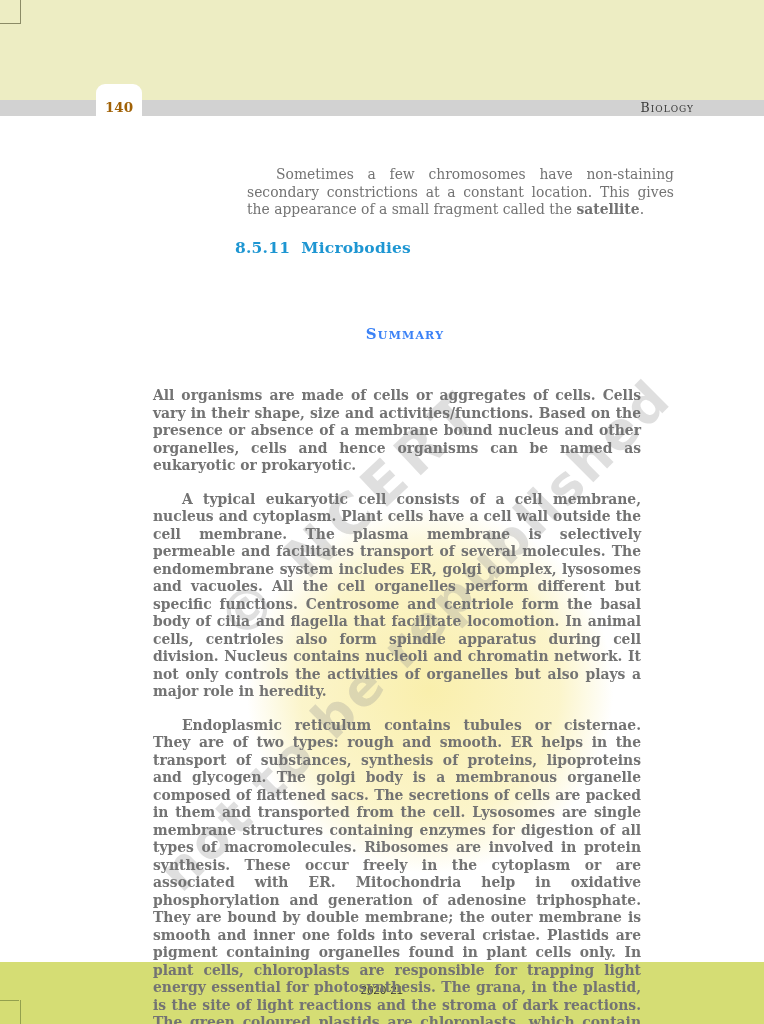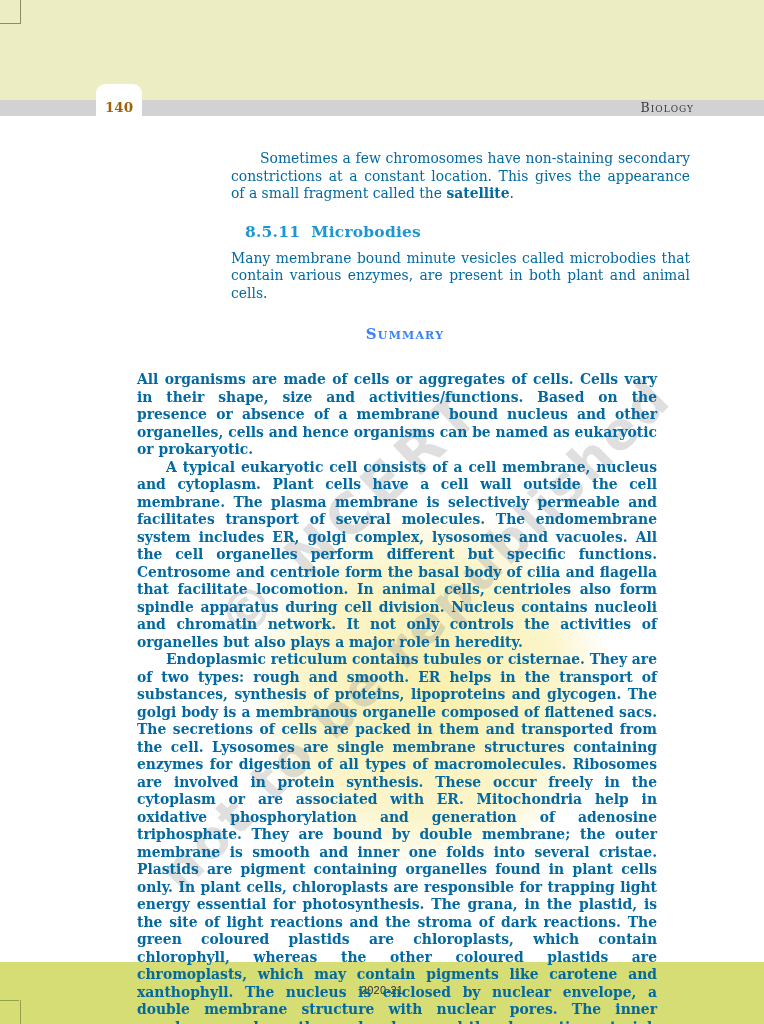--- a/index.html
+++ b/index.html
@@ -40,25 +40,25 @@
   }
   .wm-text{
     position:absolute;z-index:0;white-space:nowrap;text-align:center;
     font-family:"DejaVu Sans", sans-serif;font-weight:bold;
     color:rgba(150,150,150,0.30);
   }
   .wm1{left:130px;top:482px;width:440px;font-size:56px;letter-spacing:8px;transform:rotate(-43deg);}
   .wm2{left:60px;top:605px;width:710px;font-size:52px;letter-spacing:3px;transform:rotate(-45deg);}
   
   .content{position:relative;z-index:1;}
-  .p{margin:0;text-align:justify;font-size:13.9px;line-height:17.5px;color:#0369a1;-webkit-hyphens:none;hyphens:none;}
+  .p{margin:16px;text-align:justify;font-size:13.9px;line-height:17.5px;color:#737373;-webkit-hyphens:none;hyphens:none;}
   .indent{text-indent:29px;}
   .intro{position:absolute;left:231px;top:150px;width:459px;}
   .section-heading{
-    margin:19px 0 9px 14px;
+    margin:19px 0 9px 4px;
     font-size:15.5px;font-weight:bold;color:#1e96d2;letter-spacing:0.2px;
   }
   .summary-heading{
     position:absolute;left:137px;top:325px;width:536px;text-align:center;
     font-variant:small-caps;font-weight:bold;font-size:15px;letter-spacing:1.2px;color:#3b82f6;
   }
   .summary{position:absolute;left:137px;top:371px;width:520px;font-weight:bold;}
 </style>
 </head>
 <body>
@@ -78,21 +78,20 @@
 
   <div class="wm-ellipse"></div>
   <div class="wm-text wm1">© NCERT</div>
   <div class="wm-text wm2">not to be republished</div>
 
   <div class="content">
 
     <div class="intro">
       <p class="p indent"><span>Sometimes a few chromosomes have non-staining secondary constrictions at a constant location. This gives the appearance of a small fragment called the </span><b>satellite</b><span>.</span></p>
       <h3 class="section-heading">8.5.11&nbsp; Microbodies</h3>
-      <p class="p">Many membrane bound minute vesicles called microbodies that contain various enzymes, are present in both plant and animal cells.</p>
     </div>
 
     <div class="summary-heading">Summary</div>
 
     <div class="summary">
       <p class="p">All organisms are made of cells or aggregates of cells. Cells vary in their shape, size and activities/functions. Based on the presence or absence of a membrane bound nucleus and other organelles, cells and hence organisms can be named as eukaryotic or prokaryotic.</p>
       <p class="p indent">A typical eukaryotic cell consists of a cell membrane, nucleus and cytoplasm. Plant cells have a cell wall outside the cell membrane. The plasma membrane is selectively permeable and facilitates transport of several molecules. The endomembrane system includes ER, golgi complex, lysosomes and vacuoles. All the cell organelles perform different but specific functions. Centrosome and centriole form the basal body of cilia and flagella that facilitate locomotion. In animal cells, centrioles also form spindle apparatus during cell division. Nucleus contains nucleoli and chromatin network. It not only controls the activities of organelles but also plays a major role in heredity.</p>
       <p class="p indent">Endoplasmic reticulum contains tubules or cisternae. They are of two types: rough and smooth. ER helps in the transport of substances, synthesis of proteins, lipoproteins and glycogen. The golgi body is a membranous organelle composed of flattened sacs. The secretions of cells are packed in them and transported from the cell. Lysosomes are single membrane structures containing enzymes for digestion of all types of macromolecules. Ribosomes are involved in protein synthesis. These occur freely in the cytoplasm or are associated with ER. Mitochondria help in oxidative phosphorylation and generation of adenosine triphosphate. They are bound by double membrane; the outer membrane is smooth and inner one folds into several cristae. Plastids are pigment containing organelles found in plant cells only. In plant cells, chloroplasts are responsible for trapping light energy essential for photosynthesis. The grana, in the plastid, is the site of light reactions and the stroma of dark reactions. The green coloured plastids are chloroplasts, which contain chlorophyll, whereas the other coloured plastids are chromoplasts, which may contain pigments like carotene and xanthophyll. The nucleus is enclosed by nuclear envelope, a double membrane structure with nuclear pores. The inner membrane encloses the nucleoplasm and the chromatin material. Thus, cell is the structural and functional unit of life.</p>
     </div>
 

